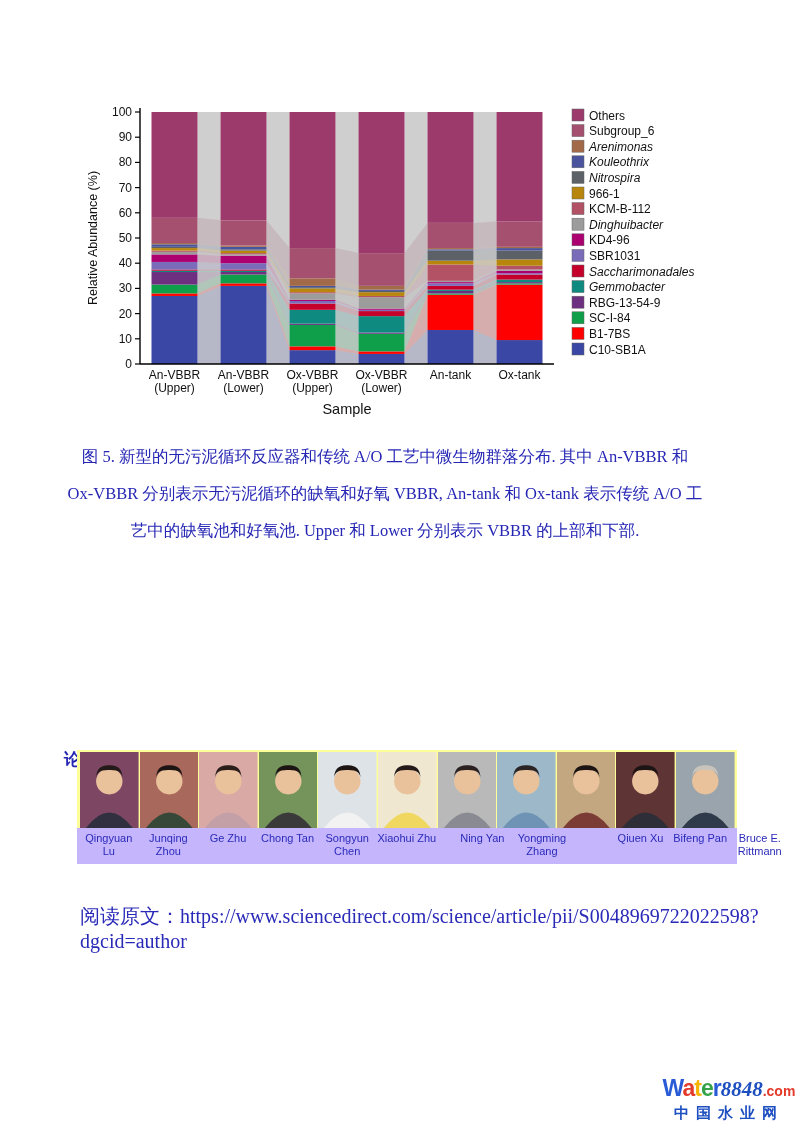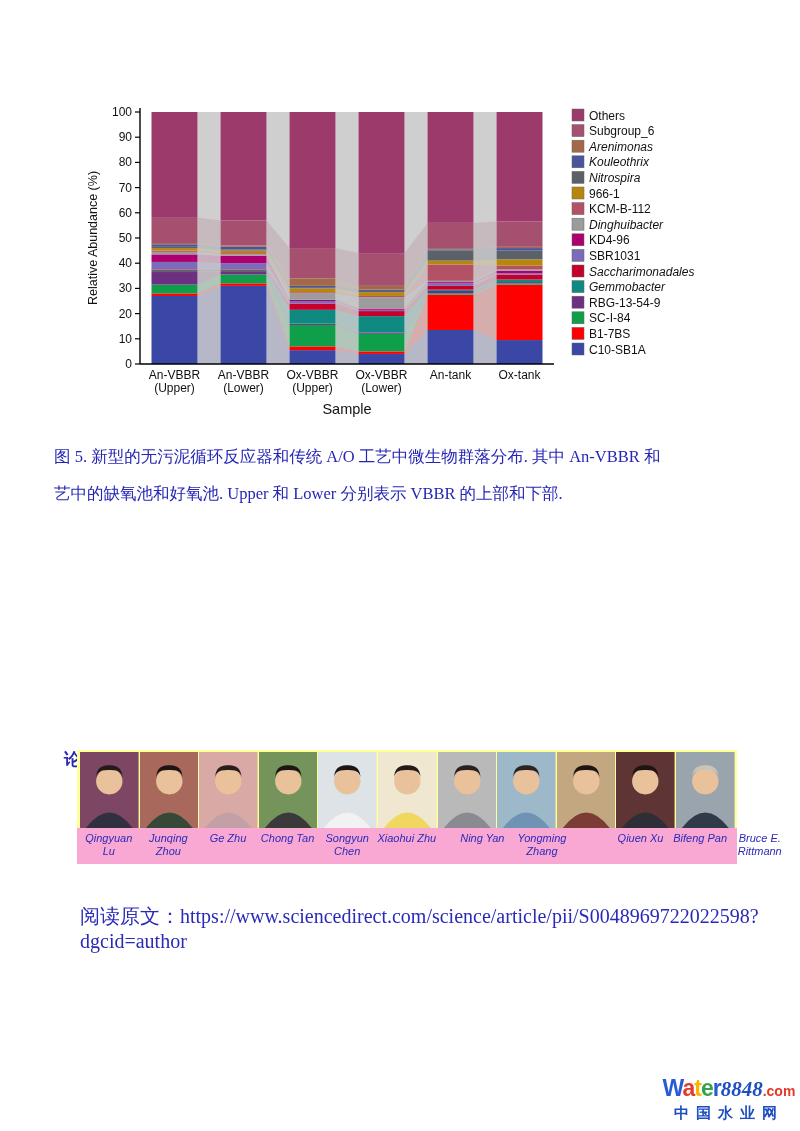--- a/index.html
+++ b/index.html
@@ -1,20 +1,20 @@
 <!DOCTYPE html>
 <html><head>
 <meta charset="utf-8">
 <style>
   html,body{margin:0;padding:0;background:#ffffff;}
   .page{position:relative;width:800px;height:1131px;background:#ffffff;overflow:hidden;
         font-family:"Liberation Serif","DejaVu Serif",serif;}
   .chart-wrap{position:absolute;left:82px;top:106px;}
   .chart-wrap svg{display:block;}
-  .fig-caption{position:absolute;left:54px;width:690px;top:438px;
+  .fig-caption{position:absolute;left:40px;width:690px;top:438px;text-align:center;
         font-size:16.5px;line-height:37px;}
   .fig-caption div{white-space:nowrap;}
   .body-par{position:absolute;left:64px;width:676px;top:556px;font-size:16.5px;
         line-height:37.5px;text-align:justify;text-indent:2.15em;color:#1a1a1a;}
   .authors-heading{position:absolute;left:64px;top:748px;font-size:17px;font-weight:bold;}
   .photo-block{position:absolute;left:77px;top:750px;width:660px;}
   .photo-strip{display:flex;background:#ffff99;padding:2px 2px 0 2px;}
   .photo-cell{width:59.6px;height:76px;flex:0 0 auto;position:relative;overflow:hidden;
         border-left:1px solid #ffff99;box-sizing:border-box;}
   .photo-cell svg{display:block;width:100%;height:100%;}
@@ -283,20 +283,21 @@
         <text x="507" y="216.29999999999998" font-size="12" text-anchor="start" fill="#111" font-family="&quot;Liberation Sans&quot;,&quot;DejaVu Sans&quot;,sans-serif" font-style="normal">SC-I-84</text>
         <rect x="490" y="221.4" width="12" height="12" fill="#fe0000" stroke="#666" stroke-width="0.5"></rect>
         <text x="507" y="231.9" font-size="12" text-anchor="start" fill="#111" font-family="&quot;Liberation Sans&quot;,&quot;DejaVu Sans&quot;,sans-serif" font-style="normal">B1-7BS</text>
         <rect x="490" y="237" width="12" height="12" fill="#3a47a5" stroke="#666" stroke-width="0.5"></rect>
         <text x="507" y="247.5" font-size="12" text-anchor="start" fill="#111" font-family="&quot;Liberation Sans&quot;,&quot;DejaVu Sans&quot;,sans-serif" font-style="normal">C10-SB1A</text>
       </svg>
   </div>
 
   <div class="fig-caption" style="color: rgb(38, 38, 181);">
     <div>图 5. 新型的无污泥循环反应器和传统 A/O 工艺中微生物群落分布. 其中 An-VBBR 和</div>
+    <div>Ox-VBBR 分别表示无污泥循环的缺氧和好氧 VBBR, An-tank 和 Ox-tank 表示传统 A/O 工</div>
     <div>艺中的缺氧池和好氧池. Upper 和 Lower 分别表示 VBBR 的上部和下部.</div>
   </div>
 
 
   <div class="authors-heading" style="color: rgb(38, 38, 181);">论文作者:</div>
 
   <div class="photo-block">
     <div class="photo-strip" id="photo-strip" style="background: rgb(255, 255, 153);">
         <div class="photo-cell">
           <svg viewBox="0 0 60 78" preserveAspectRatio="none">
@@ -380,21 +381,21 @@
         </div>
         <div class="photo-cell">
           <svg viewBox="0 0 60 78" preserveAspectRatio="none">
             <rect width="60" height="78" fill="#9aa4ac"></rect>
             <path d="M6 78 Q30 46 54 78 Z" fill="#2f3a4a"></path>
             <circle cx="30" cy="30" r="13.5" fill="#e9c29c"></circle>
             <path d="M16.5 28 Q16 13 30 13.5 Q44 13 43.5 28 Q44 18 30 18.5 Q16 18 16.5 28 Z" fill="#c8c4bc"></path>
           </svg>
         </div>
       </div>
-    <div class="name-strip" id="name-strip" style="background: #f9a8d4; font-style: italic;">
+    <div class="name-strip" id="name-strip" style="background: #c4b5fd;">
         <div class="name-cell" style="color: rgb(42, 42, 184);">Qingyuan Lu</div>
         <div class="name-cell" style="color: rgb(42, 42, 184);">Junqing Zhou</div>
         <div class="name-cell" style="color: rgb(42, 42, 184);">Ge Zhu</div>
         <div class="name-cell" style="color: rgb(42, 42, 184);">Chong Tan</div>
         <div class="name-cell" style="color: rgb(42, 42, 184);">Songyun Chen</div>
         <div class="name-cell" style="color: rgb(42, 42, 184);">Xiaohui Zhu</div>
         <div class="name-cell" style="color: rgb(42, 42, 184); margin-left: 16px;">Ning Yan</div>
         <div class="name-cell" style="color: rgb(42, 42, 184);">Yongming Zhang</div>
         <div class="name-cell" style="color: rgb(42, 42, 184); margin-left: 39px;">Qiuen Xu</div>
         <div class="name-cell" style="color: rgb(42, 42, 184);">Bifeng Pan</div>

